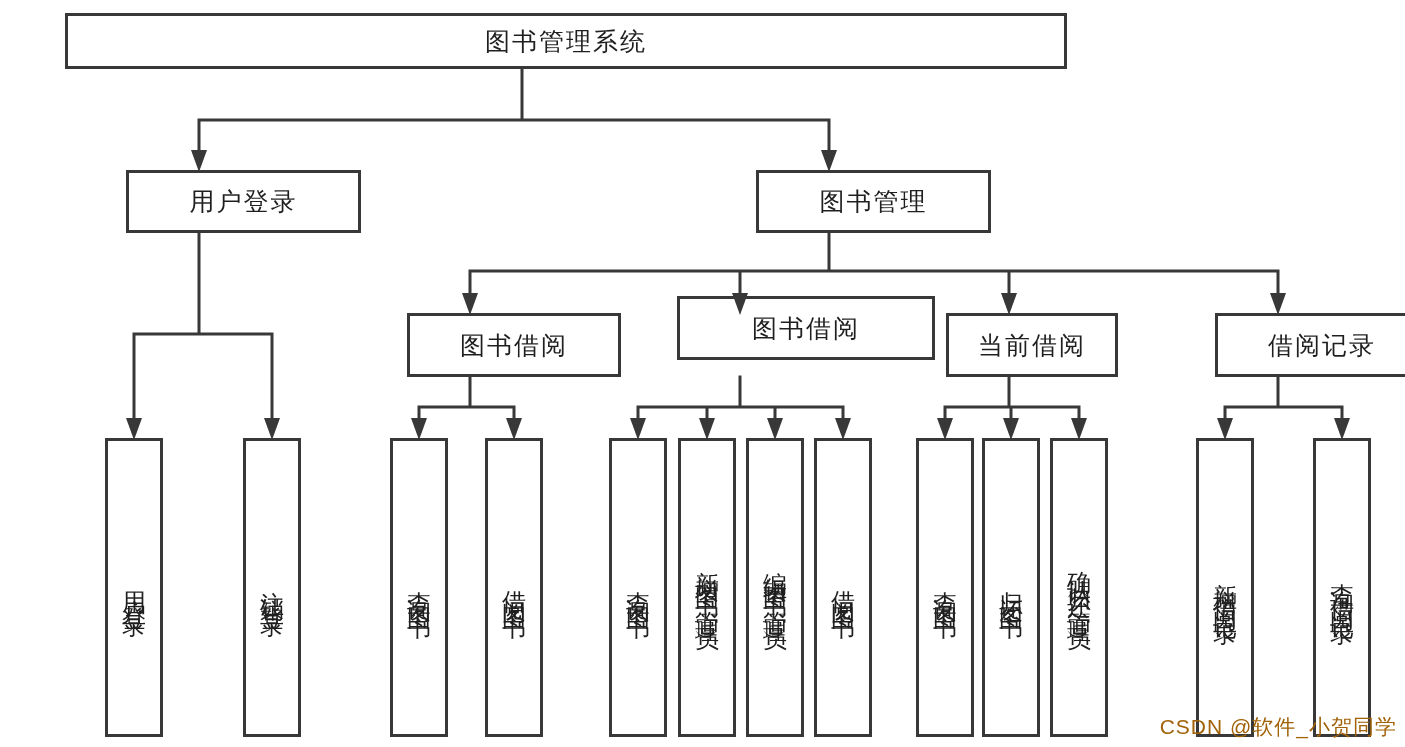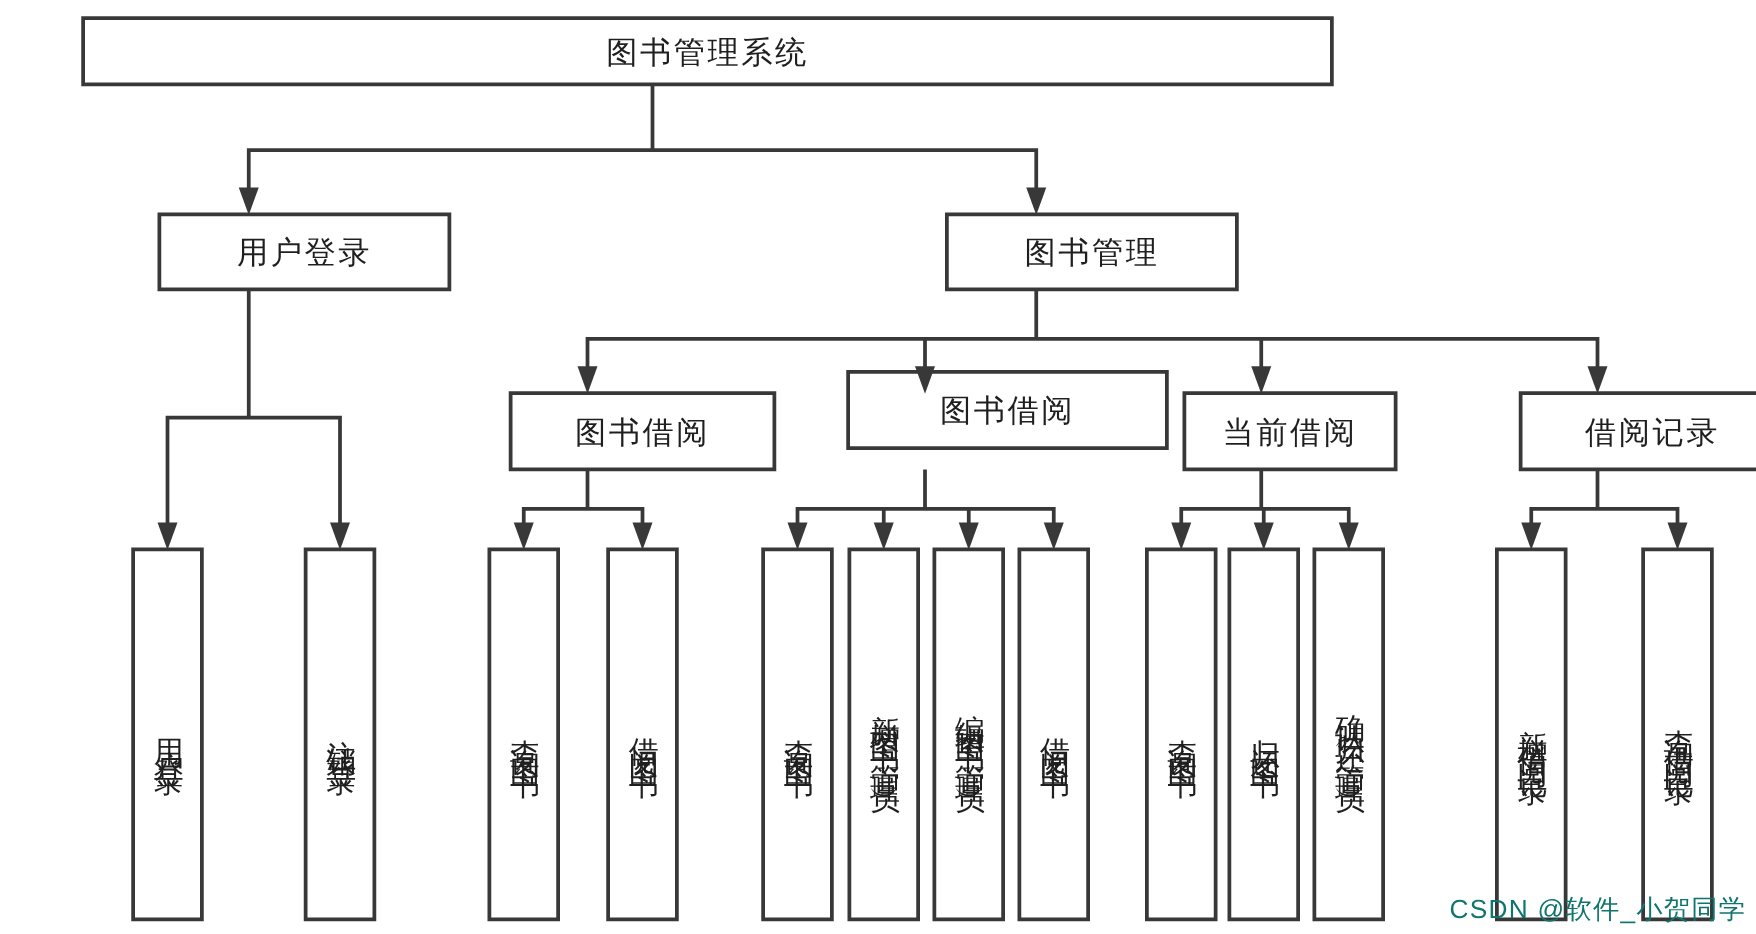--- a/index.html
+++ b/index.html
@@ -17,21 +17,21 @@
     border:3px solid #383838;display:flex;align-items:center;justify-content:center;
     z-index:1;
   }
   .vnode span{
     writing-mode:vertical-rl;text-orientation:mixed;
     font-size:24px;letter-spacing:8px;line-height:1;
   }
   svg.wires{position:absolute;left:0;top:0;z-index:2;pointer-events:none;}
   .watermark{
     position:absolute;right:8px;bottom:6px;z-index:5;
-    font-size:21px;color:#0f766e;letter-spacing:1px;white-space:nowrap;
+    font-size:21px;color:#a16207;letter-spacing:1px;white-space:nowrap;
   }
 </style>
 </head>
 <body>
 
 <div class="stage">
 
   <div class="node" style="left:21px;top:13px;width:1002px;height:56px;">图书管理系统</div>
 
   <div class="node" style="left:82px;top:170px;width:235px;height:63px;">用户登录</div>

